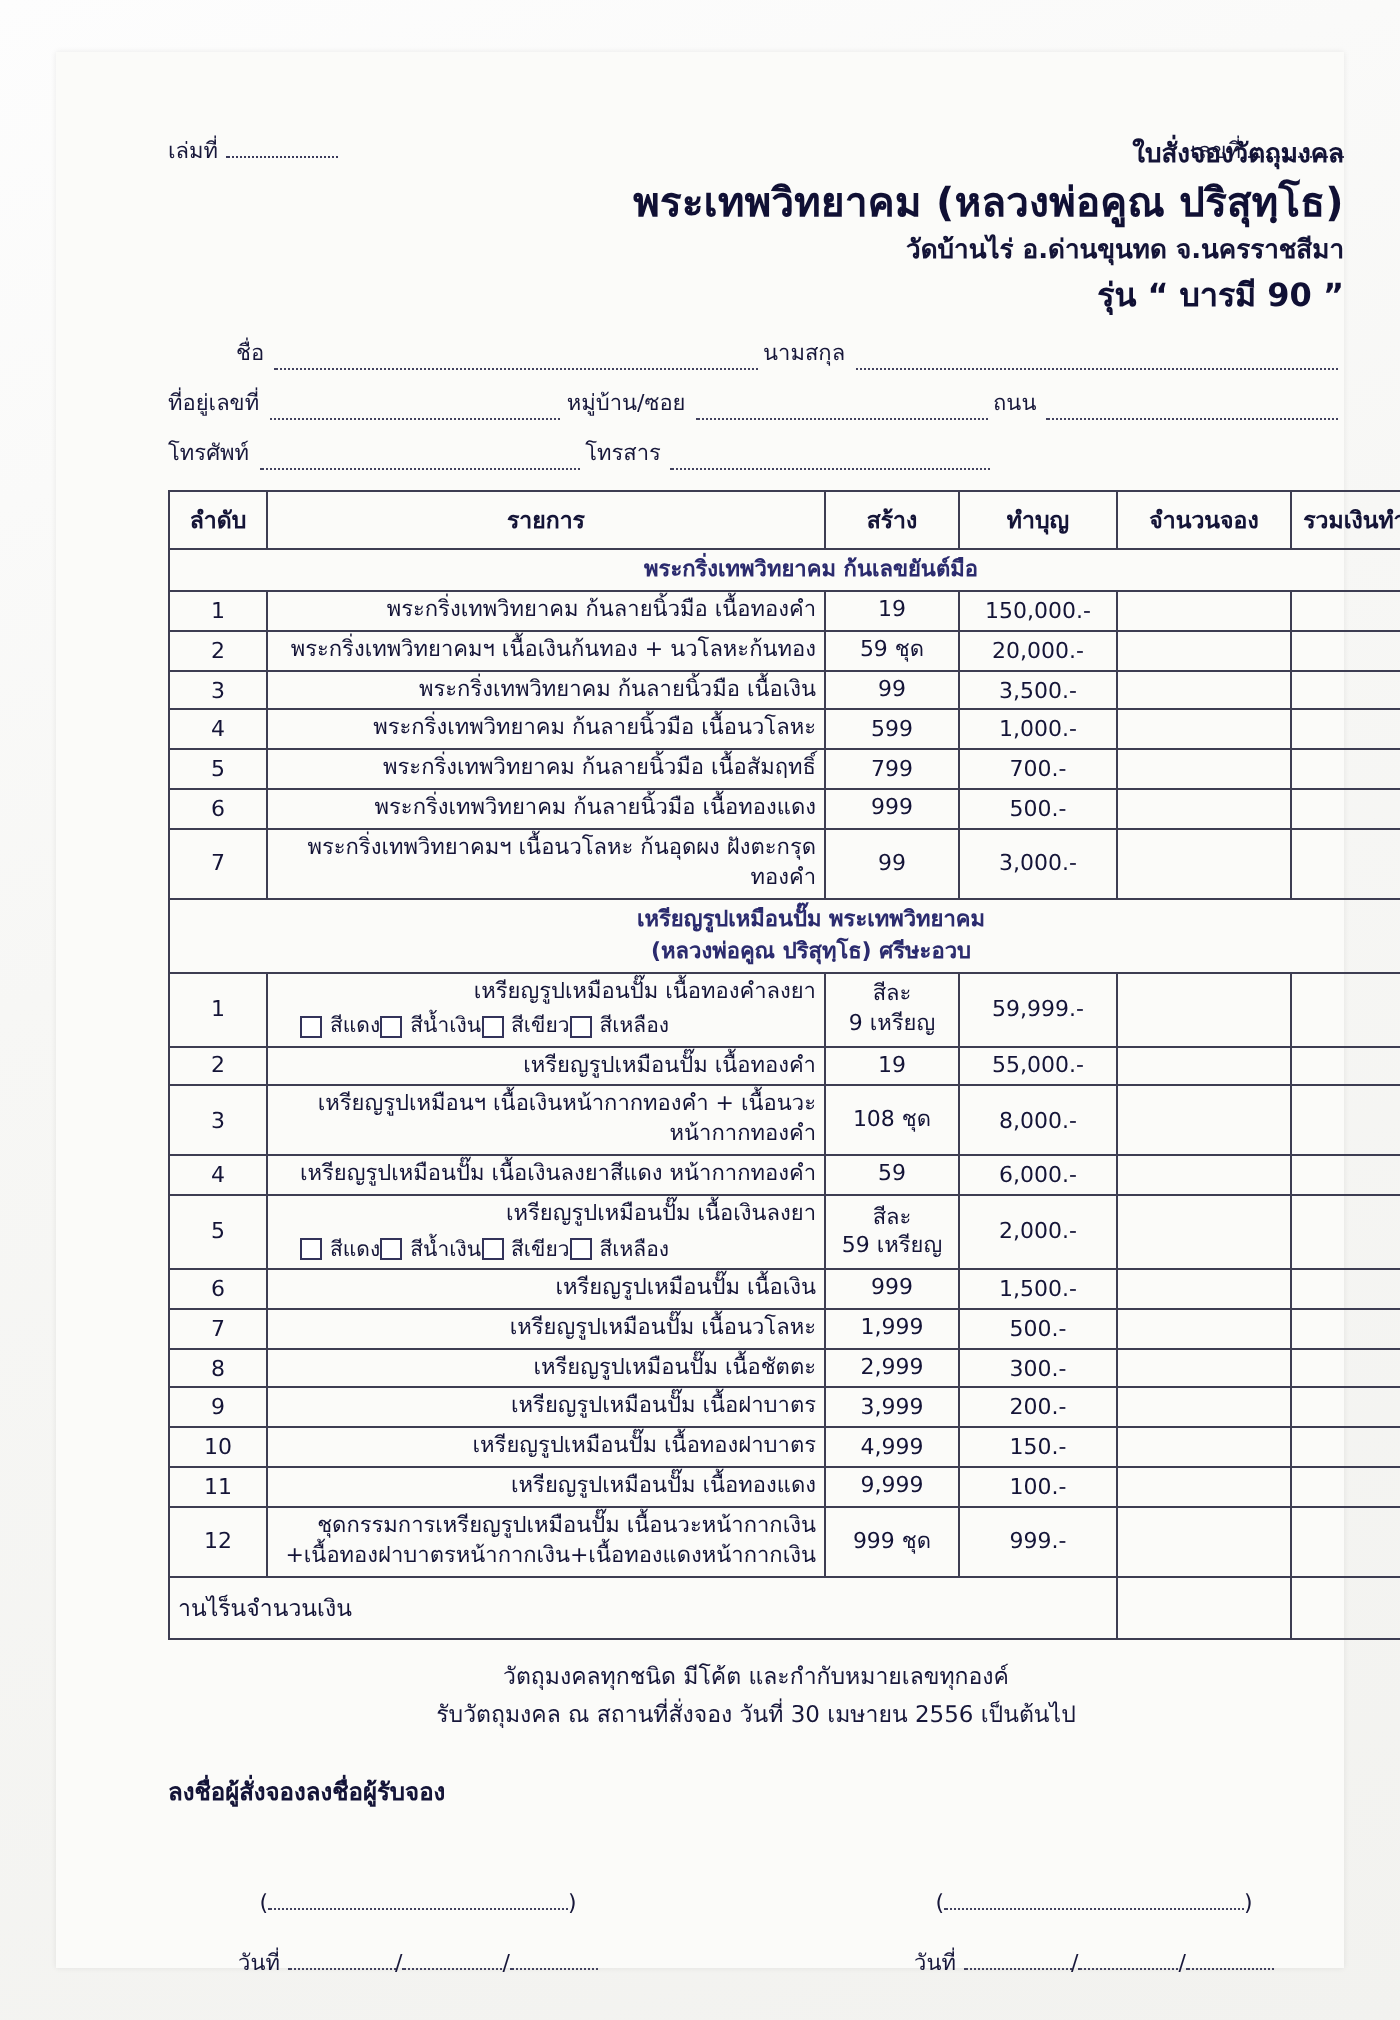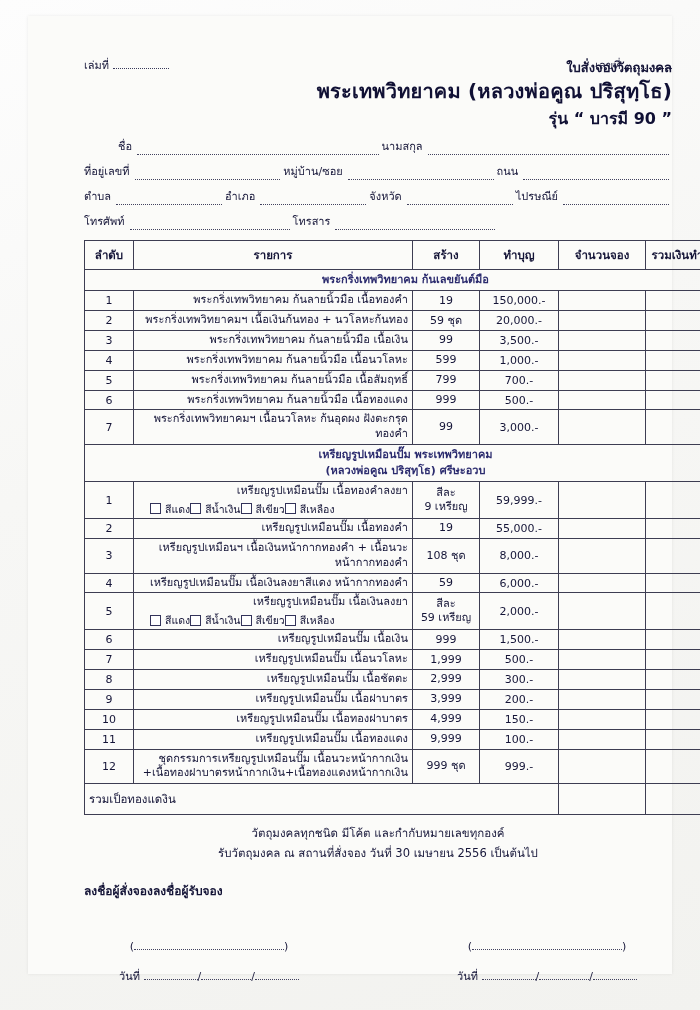--- a/index.html
+++ b/index.html
@@ -18,21 +18,21 @@
   .page {
     position: absolute;
     left: 0; top: 0;
     width: 700px;
     height: 1010px;
     background: linear-gradient(160deg,#fdfdfd 0%, #f7f7f5 40%, #f2f2ef 100%);
   }
   .sheet {
     position: absolute;
     left: 28px;
-    top: 16px;
+    top: 26px;
     width: 644px;
     height: 958px;
     background: #fbfbf9;
     box-shadow: 0 0 3px rgba(0,0,0,0.08);
   }
   .content {
     position: absolute;
     left: 56px;
     top: 40px;
     width: 588px;
@@ -207,46 +207,37 @@
         </div>
         <div class="num">
           <span>เลขที่</span>
           <span class="dotline" style="width:48px"></span>
         </div>
       </div>
 
       <div class="title-block">
         <div class="doc-title">ใบสั่งจองวัตถุมงคล</div>
         <div class="doc-main">พระเทพวิทยาคม (หลวงพ่อคูณ ปริสุทฺโธ)</div>
+        <div class="doc-sub">วัดบ้านไร่  อ.ด่านขุนทด  จ.นครราชสีมา</div>
         <div class="doc-run">รุ่น “ บารมี 90 ”</div>
       </div>
 
       <div class="fields">
         <div class="frow indent">
           <span class="flabel">ชื่อ</span>
           <span class="fline"></span>
           <span class="flabel">นามสกุล</span>
           <span class="fline"></span>
         </div>
         <div class="frow">
           <span class="flabel">ที่อยู่เลขที่</span>
           <span class="fline"></span>
           <span class="flabel">หมู่บ้าน/ซอย</span>
           <span class="fline"></span>
           <span class="flabel">ถนน</span>
-          <span class="fline"></span>
-        </div>
-        <div class="frow">
-          <span class="flabel">ตำบล</span>
-          <span class="fline"></span>
-          <span class="flabel">อำเภอ</span>
-          <span class="fline"></span>
-          <span class="flabel">จังหวัด</span>
-          <span class="fline"></span>
-          <span class="flabel">ไปรษณีย์</span>
           <span class="fline"></span>
         </div>
         <div class="frow">
           <span class="flabel">โทรศัพท์</span>
           <span class="fline l"></span>
           <span class="flabel">โทรสาร</span>
           <span class="fline l"></span>
         </div>
       </div>
 
@@ -534,21 +525,21 @@
                 <div>+เนื้อทองฝาบาตรหน้ากากเงิน+เนื้อทองแดงหน้ากากเงิน</div>
               </td>
               <td class="c-made cell-twoline">
                 <div>999 ชุด</div>
               </td>
               <td class="c-merit cell-center">999.-</td>
               <td class="c-qty"></td>
               <td class="c-total"></td>
             </tr>
             <tr class="sum-row">
-              <td colspan="4">รวมเป็อทองแดงิน</td>
+              <td colspan="4">านไร็นจำนวนเงิน</td>
               <td></td>
               <td></td>
             </tr>
           </tbody>
       </table>
 
       <div class="footnote">
         <div>วัตถุมงคลทุกชนิด มีโค้ต และกำกับหมายเลขทุกองค์</div>
         <div>รับวัตถุมงคล ณ สถานที่สั่งจอง วันที่  30  เมษายน  2556 เป็นต้นไป</div>
       </div>

